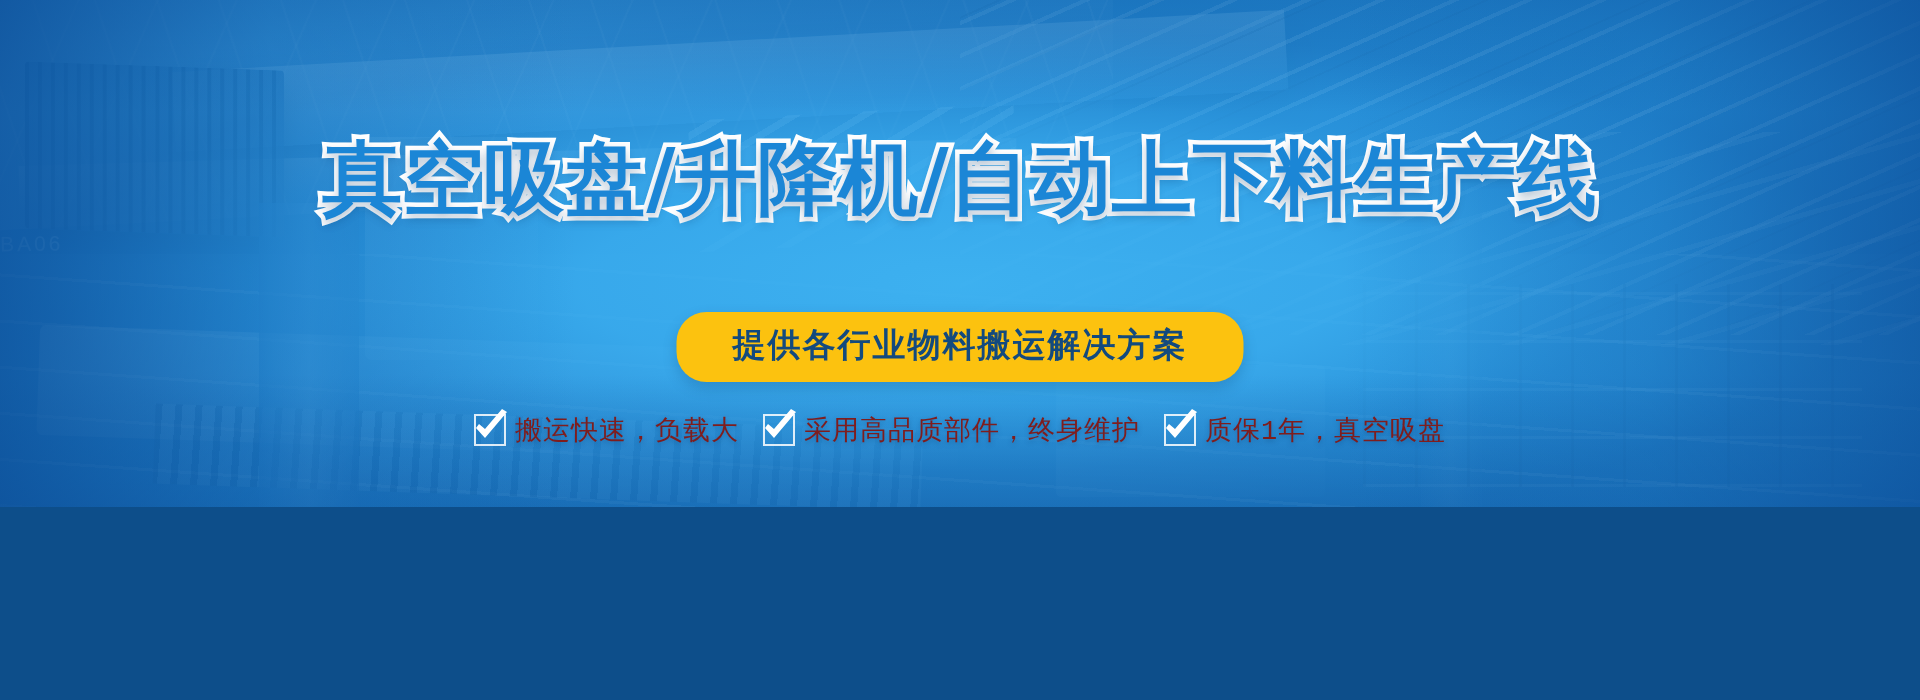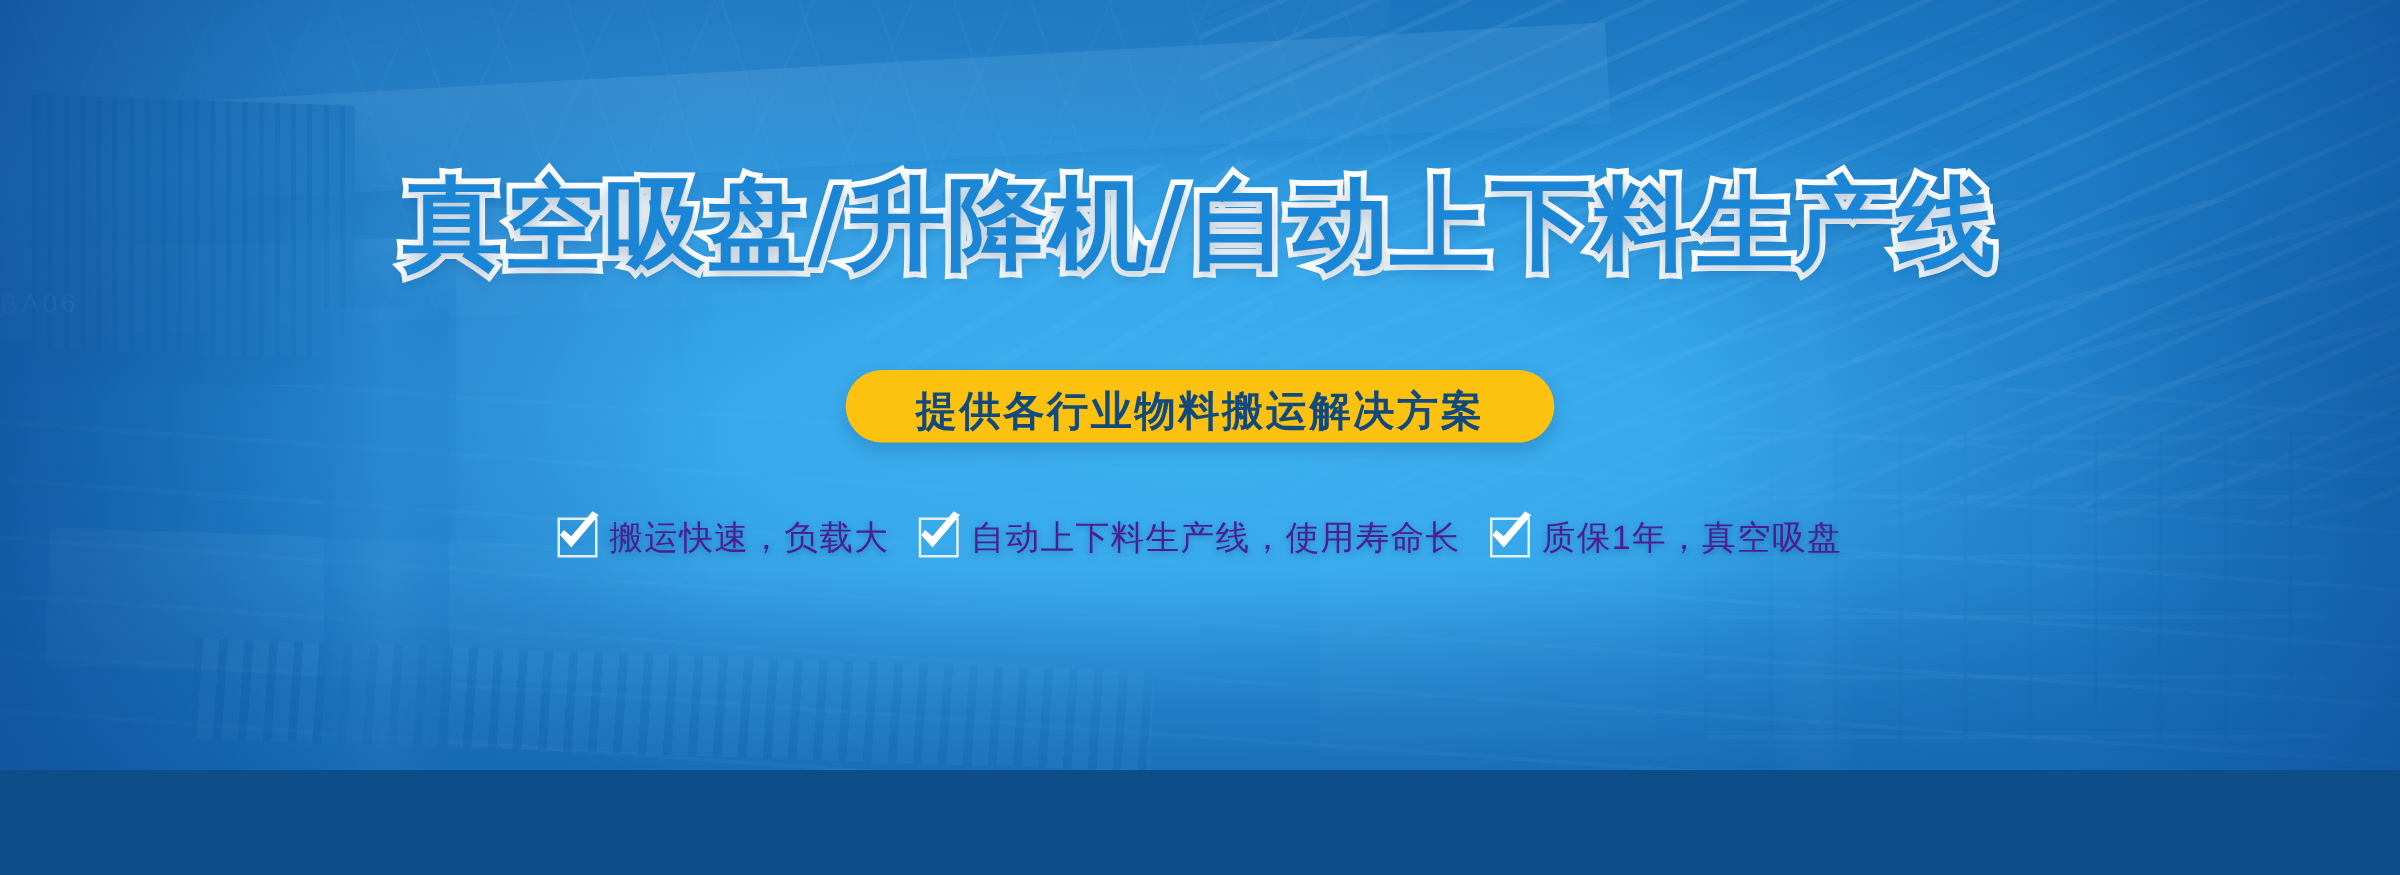--- a/index.html
+++ b/index.html
@@ -3,21 +3,21 @@
 <meta charset="utf-8">
 <style>
   html, body {
     margin: 0;
     padding: 0;
     background: #0d4e8a;
   }
   .banner {
     position: relative;
     width: 1920px;
-    height: 616px;
+    height: 507px;
     overflow: hidden;
     font-family: "Liberation Sans", "DejaVu Sans", sans-serif;
     background: #2da3e8;
   }
 
   
   .bg-photo {
     position: absolute;
     inset: 0;
     background: #1f6fb8;
@@ -232,26 +232,26 @@
     color: #1b86d6;
     -webkit-text-stroke: 9px #ffffff;
     paint-order: stroke fill;
     text-shadow: 0 5px 10px rgba(10,55,105,.30);
     white-space: nowrap;
     font-family: "DejaVu Sans", "Liberation Sans", sans-serif;
   }
 
   .subtitle-pill {
     position: absolute;
-    top: 296px;
+    top: 312px;
     left: 50%;
     transform: translateX(-50%);
     background: #fcc20f;
     border-radius: 30px;
-    padding: 11px 56px 2px;
+    padding: 11px 56px 14px;
     box-shadow: 0 6px 14px rgba(10,55,105,.22);
   }
   .subtitle-text {
     font-size: 33px;
     font-weight: bold;
     color: #134a7e;
     letter-spacing: 2px;
     white-space: nowrap;
     font-family: "DejaVu Sans", "Liberation Sans", sans-serif;
   }
@@ -284,25 +284,25 @@
   }
   .check-icon svg {
     position: absolute;
     left: -3px;
     top: -7px;
     width: 40px;
     height: 40px;
   }
   .feature-label {
     font-size: 27px;
-    color: #4c1d95;
+    color: #7f1d1d;
     letter-spacing: 1px;
     white-space: nowrap;
     text-shadow: 0 2px 5px rgba(10,55,105,.35);
-    font-family: Liberation Sans, sans-serif;
+    font-family: Liberation Mono, monospace;
   }
 </style>
 </head>
 <body>
 
 <div class="banner">
 
   <div class="bg-photo">
     <div class="layer">
       <div class="ceiling"></div>
@@ -348,21 +348,21 @@
         <span class="feature-label">搬运快速，负载大</span>
       </div>
 
       <div class="feature">
         <span class="check-icon">
           <span class="box"></span>
           <svg viewBox="0 0 40 40" aria-hidden="true">
             <path d="M5 21 L14 31 L36 5 L31 2 L14 22 L8 17 Z" fill="#ffffff"></path>
           </svg>
         </span>
-        <span class="feature-label">自动上下料生产线，使用寿命长</span>
+        <span class="feature-label">采用高品质部件，终身维护</span>
       </div>
 
       <div class="feature">
         <span class="check-icon">
           <span class="box"></span>
           <svg viewBox="0 0 40 40" aria-hidden="true">
             <path d="M5 21 L14 31 L36 5 L31 2 L14 22 L8 17 Z" fill="#ffffff"></path>
           </svg>
         </span>
         <span class="feature-label">质保1年，真空吸盘</span>

